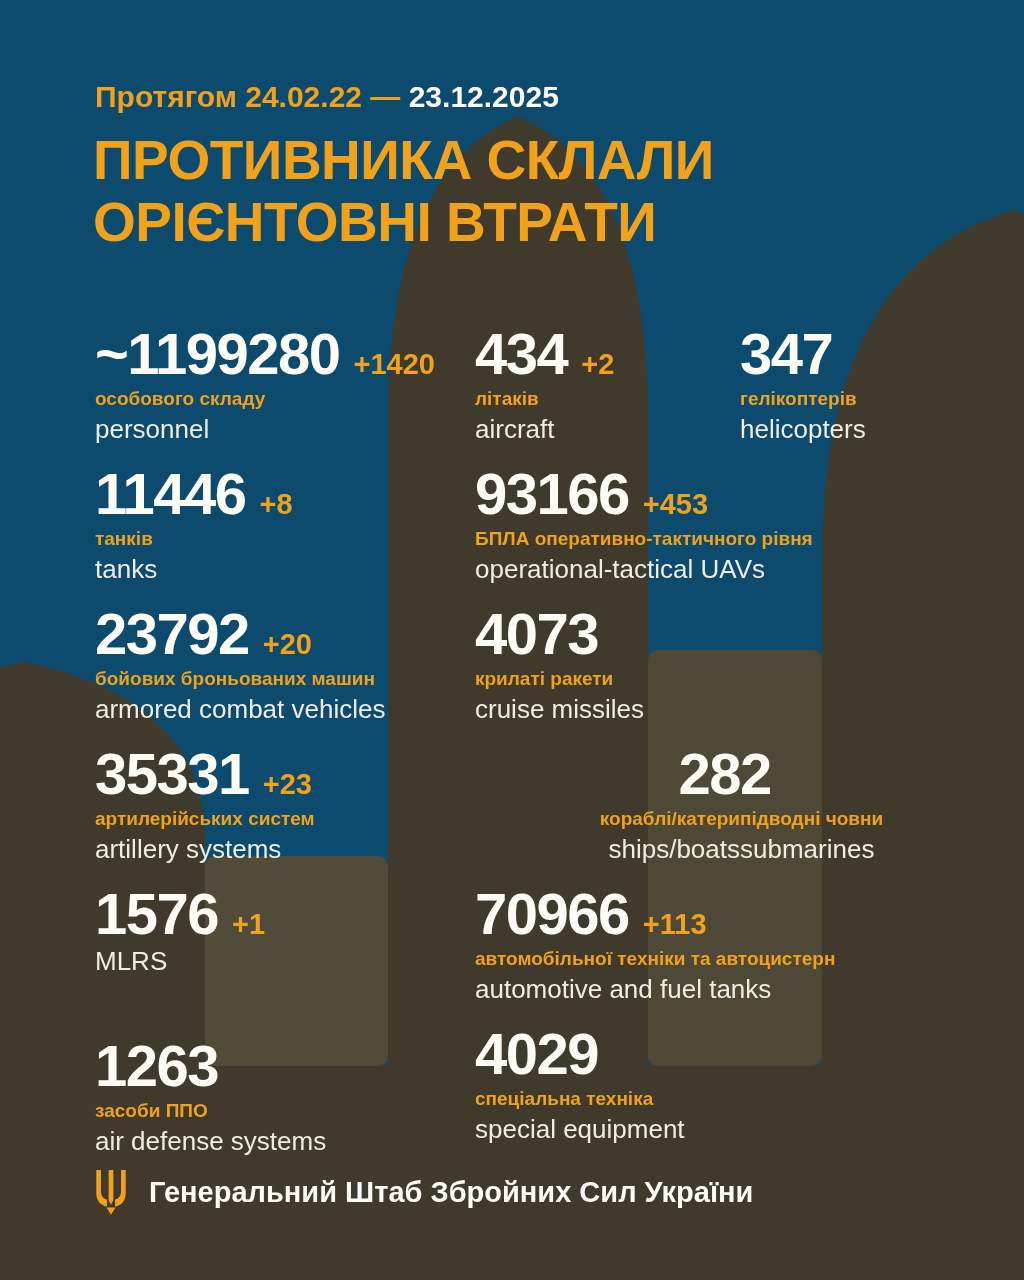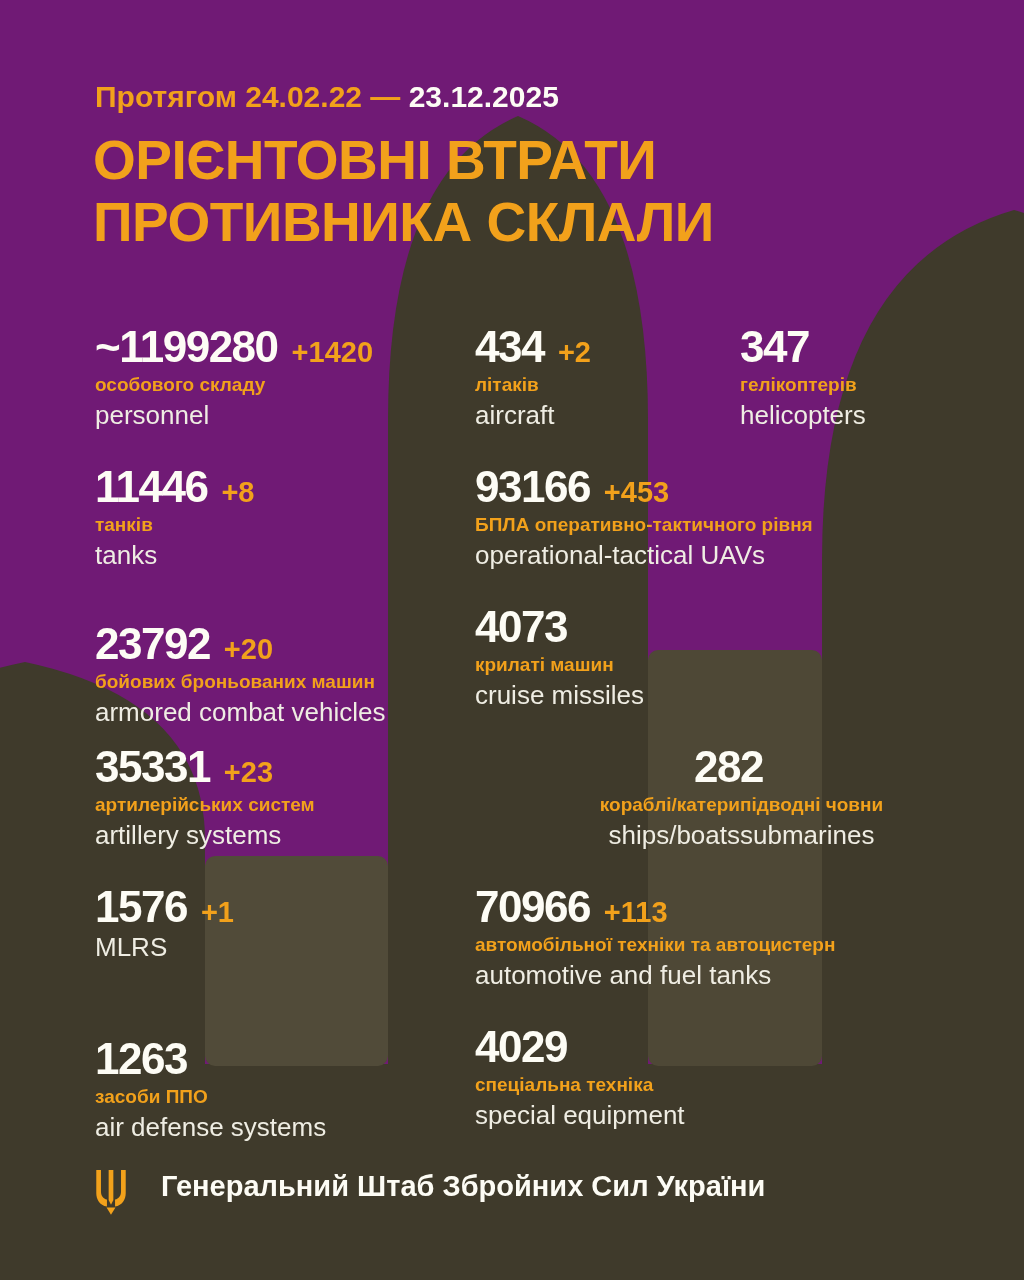--- a/index.html
+++ b/index.html
@@ -2,21 +2,21 @@
 <html><head>
 <meta charset="utf-8">
 <style>
   * { margin:0; padding:0; box-sizing:border-box; }
   html,body { width:1024px; }
   body { font-family:"Liberation Sans","DejaVu Sans",sans-serif; }
 
   .poster {
     position:relative;
     width:1024px; height:1280px;
-    background:#701a75;
+    background:#0c4a6e;
     overflow:hidden;
   }
 
   .watermark {
     position:absolute; inset:0; z-index:0;
   }
 
   .content { position:relative; z-index:1; }
 
   .dateline {
@@ -38,39 +38,39 @@
     position:absolute; left:95px; top:325px;
     display:grid;
     grid-template-columns:380px 265px 1fr;
     grid-auto-rows:140px;
     width:910px;
   }
 
   .stat { overflow:visible; }
   .numline { white-space:nowrap; }
   .value {
-    color:#fdfcf5; font-size:44px; font-weight:700;
+    color:#fdfcf5; font-size:58px; font-weight:700;
     letter-spacing:-1.5px; line-height:1.0;
   }
   .delta {
     color:#f2a11b; font-size:29px; font-weight:700;
     margin-left:14px; letter-spacing:0;
   }
   .label-uk {
     color:#f2a11b; font-size:19px; font-weight:700;
     margin-top:5px; white-space:nowrap; line-height:1.2;
   }
   .label-en {
     color:#efede3; font-size:26px; font-weight:400;
     margin-top:2px; white-space:nowrap; line-height:1.25;
   }
 
   .footer {
     position:absolute; left:95px; top:1170px;
-    display:flex; gap:34px;
+    display:flex; align-items:center; gap:22px;
   }
   .footer .org {
     color:#fdfcf5; font-size:29px; font-weight:700;
     white-space:nowrap;
   }
   .tryzub { display:block; }
 </style>
 </head>
 <body>
 
@@ -91,22 +91,22 @@
     <rect x="648" y="650" width="174" height="416" rx="10" fill="#4e4836"></rect>
   </svg>
 
   <div class="content">
 
     <div class="dateline">
       <span class="prefix">Протягом 24.02.22 — </span><span class="date">23.12.2025</span>
     </div>
 
     <div class="title">
+      <div>ПРОТИВНИКА СКЛАЛИ</div>
       <div>ОРІЄНТОВНІ ВТРАТИ</div>
-      <div>ПРОТИВНИКА СКЛАЛИ</div>
     </div>
 
     <div class="stats" id="stats">
         <div class="stat" style="grid-area: 1 / 1;">
           <div class="numline"><span class="value">~1199280</span><span class="delta">+1420</span></div>
           <div class="label-uk">особового складу</div>
           <div class="label-en">personnel</div>
         </div>
         <div class="stat" style="grid-area: 1 / 2;">
           <div class="numline"><span class="value">434</span><span class="delta">+2</span></div>
@@ -121,28 +121,28 @@
         <div class="stat" style="grid-area: 2 / 1;">
           <div class="numline"><span class="value">11446</span><span class="delta">+8</span></div>
           <div class="label-uk">танків</div>
           <div class="label-en">tanks</div>
         </div>
         <div class="stat" style="grid-area: 2 / 2;">
           <div class="numline"><span class="value">93166</span><span class="delta">+453</span></div>
           <div class="label-uk">БПЛА оперативно-тактичного рівня</div>
           <div class="label-en">operational-tactical UAVs</div>
         </div>
-        <div class="stat" style="grid-area: 3 / 1; margin-top: 17px;">
+        <div class="stat" style="grid-area: 3 / 1;">
           <div class="numline"><span class="value">23792</span><span class="delta">+20</span></div>
           <div class="label-uk">бойових броньованих машин</div>
           <div class="label-en">armored combat vehicles</div>
         </div>
         <div class="stat" style="grid-area: 3 / 2;">
           <div class="numline"><span class="value">4073</span></div>
-          <div class="label-uk">крилаті машин</div>
+          <div class="label-uk">крилаті ракети</div>
           <div class="label-en">cruise missiles</div>
         </div>
         <div class="stat" style="grid-area: 4 / 1;">
           <div class="numline"><span class="value">35331</span><span class="delta">+23</span></div>
           <div class="label-uk">артилерійських систем</div>
           <div class="label-en">artillery systems</div>
         </div>
         <div class="stat" style="grid-area: 4 / 2; text-align: right;">
           <div class="numline"><span class="value">28</span></div>
           <div class="label-uk">кораблі/катери</div>

